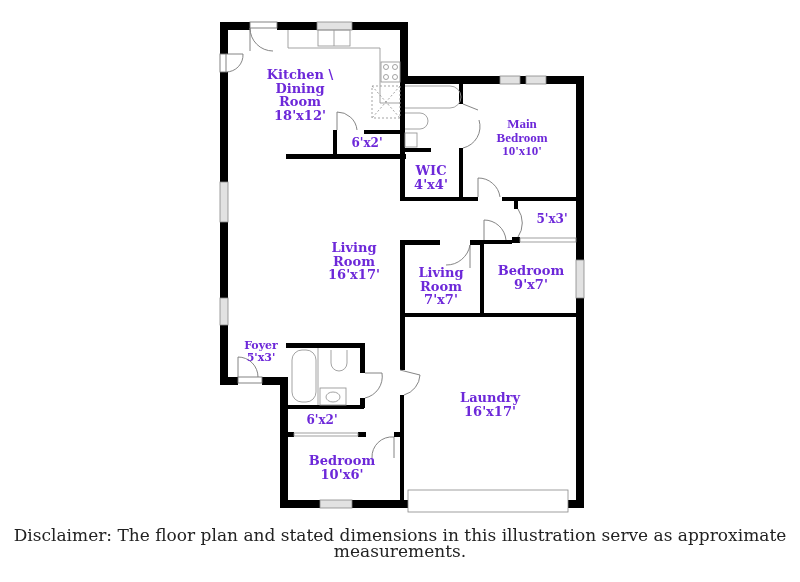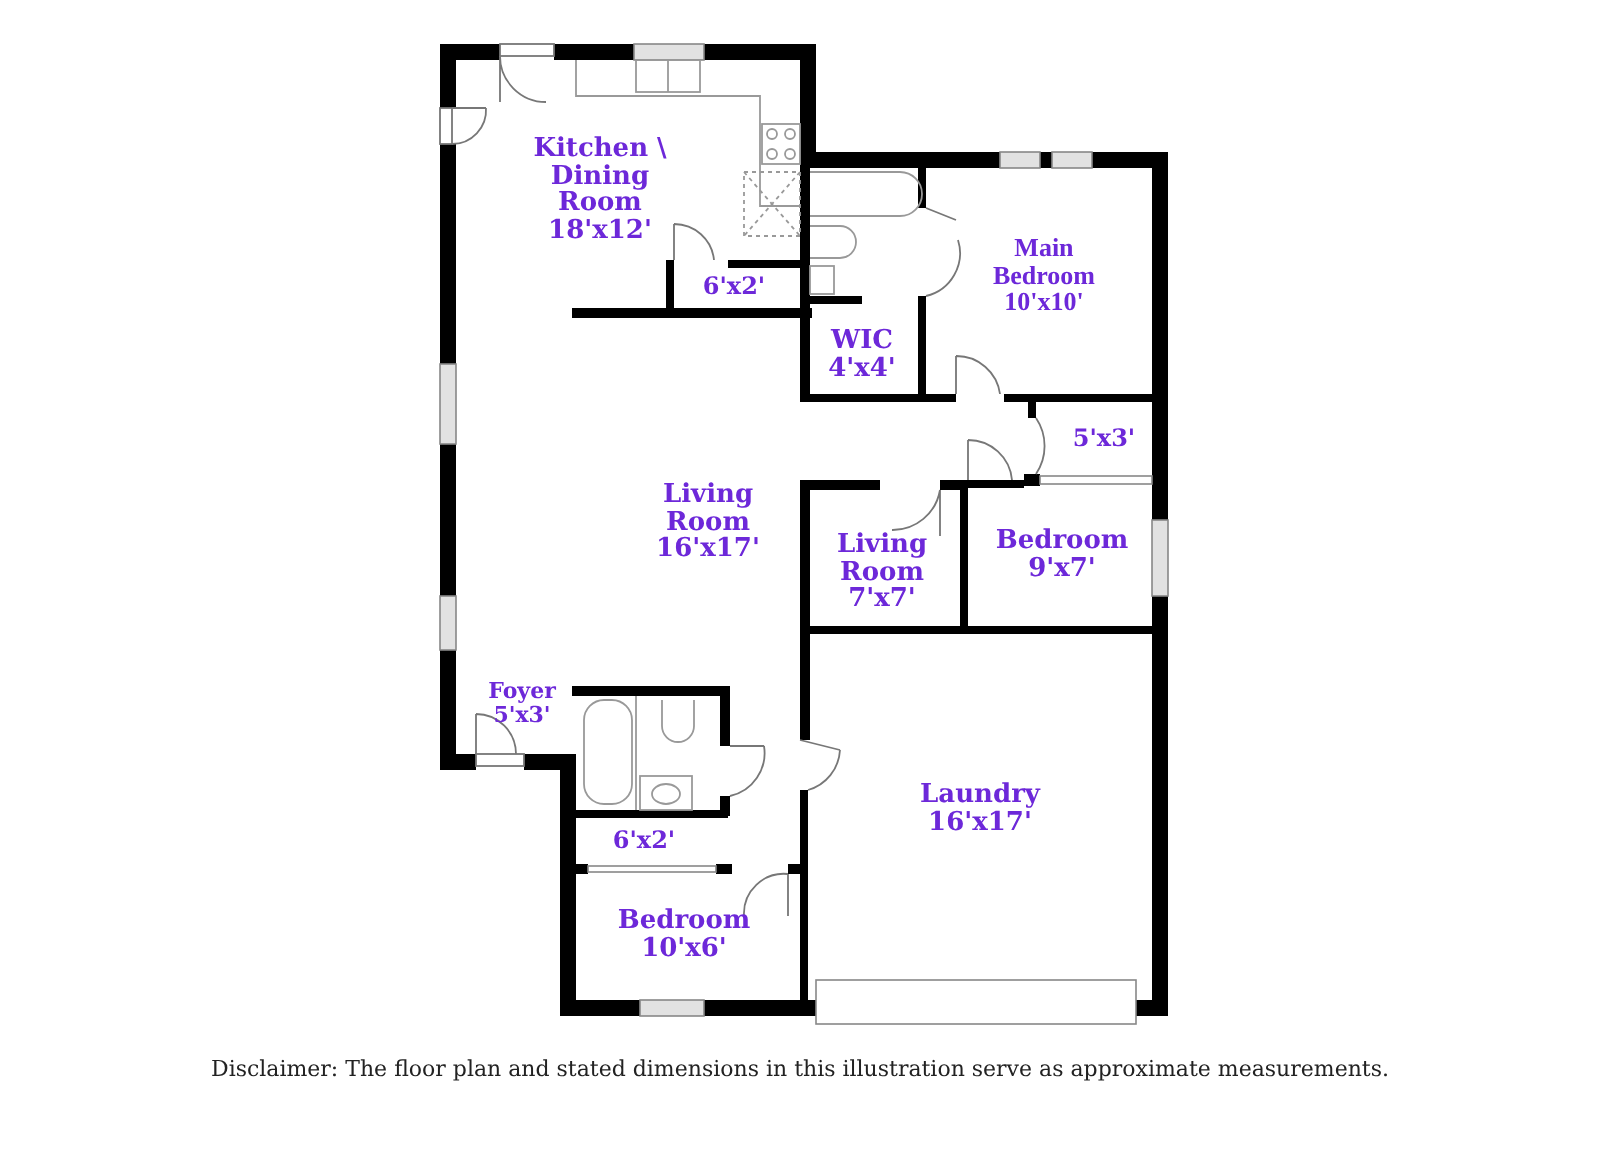--- a/index.html
+++ b/index.html
@@ -3,21 +3,21 @@
 <meta charset="utf-8">
 <style>
   html, body { margin: 0; padding: 0; background: #ffffff; }
   body { width: 800px; height: 582px; position: relative; overflow: hidden; font-family: "DejaVu Serif", serif; }
   #plan { position: absolute; left: 0; top: 0; width: 800px; height: 582px; }
   .label { position: absolute; text-align: center; font-family: "DejaVu Serif", serif; font-weight: bold; color: #6d28d9; line-height: 1.05; transform: translateX(-50%); white-space: nowrap; }
   .label span { display: block; }
   .l13 { font-size: 13px; }
   .l12 { font-size: 12px; }
   .l11 { font-size: 11px; }
-  .disclaimer { position: absolute; left: 0; width: 800px; top: 527px; text-align: center; font-family: "DejaVu Serif", serif; font-size: 11px; color: #222; line-height: 16px; }
+  .disclaimer { position: absolute; left: 0; width: 800px; top: 527px; text-align: center; font-family: "DejaVu Serif", serif; font-size: 17px; color: #222; line-height: 16px; }
   .disclaimer span { display: block; }
 </style>
 </head>
 <body>
 
 <svg id="plan" viewBox="0 0 800 582" xmlns="http://www.w3.org/2000/svg">
 
   <g fill="#000">
 
     <rect x="220" y="22" width="30" height="8"></rect>

